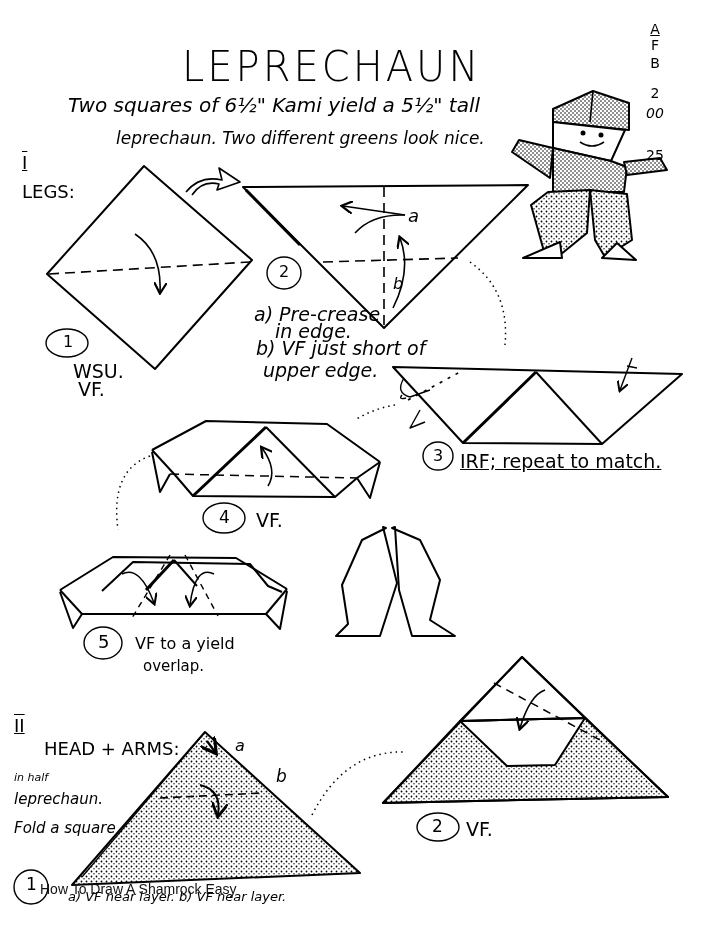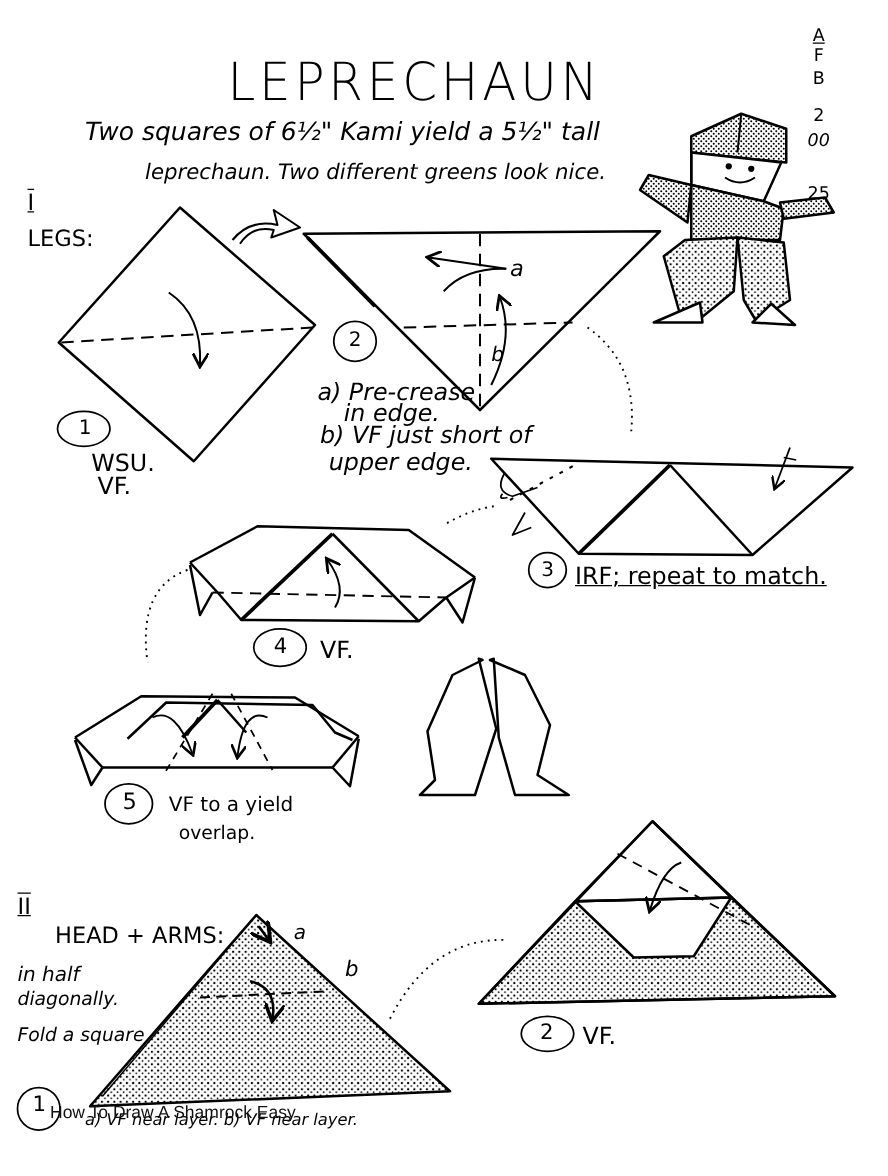--- a/index.html
+++ b/index.html
@@ -182,22 +182,22 @@
 <div class="hand" style="left:219px;top:509px;font-size:17px;">4</div>
 <div class="hand note" style="left:256px;top:511px;font-style:normal;">VF.</div>
 
 <div class="hand" style="left:98px;top:633px;font-size:18px;">5</div>
 <div class="hand note" style="left:135px;top:636px;font-size:16px;font-style:normal;">VF to a yield</div>
 <div class="hand note" style="left:143px;top:659px;font-size:15px;font-style:normal;">overlap.</div>
 
 <div class="hand sec" style="left:14px;top:717px;text-decoration:overline underline;">II</div>
 <div class="hand sec" style="left:44px;top:722px;margin-top:18px;">HEAD + ARMS:</div>
 <div class="hand note" style="left:14px;top:792px;font-size:15px;margin-top:29px;">Fold a square</div>
-<div class="hand note" style="left:14px;top:772px;font-size:16px;">in half</div>
-<div class="hand note" style="left:14px;top:792px;font-size:15px;">diagonally.</div>
+<div class="hand note" style="left:14px;top:772px;font-size:11px;">in half</div>
+<div class="hand note" style="left:14px;top:792px;font-size:15px;">leprechaun.</div>
 <div class="hand note" style="left:235px;top:738px;font-size:16px;">a</div>
 <div class="hand note" style="left:276px;top:768px;font-size:17px;">b</div>
 <div class="hand note" style="left:68px;top:890px;font-size:13px;">a) VF near layer. b) VF near layer.</div>
 <div class="hand" style="left:26px;top:876px;font-size:17px;">1</div>
 
 <div class="hand" style="left:432px;top:818px;font-size:17px;">2</div>
 <div class="hand note" style="left:466px;top:820px;font-style:normal;">VF.</div>
 
 <div class="hand caption">How To Draw A Shamrock Easy</div>
 

